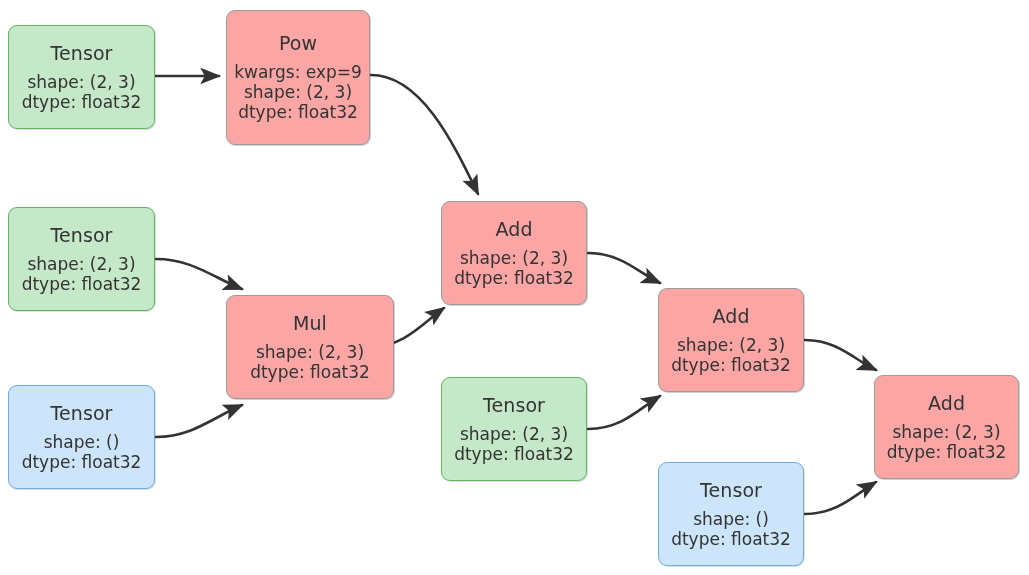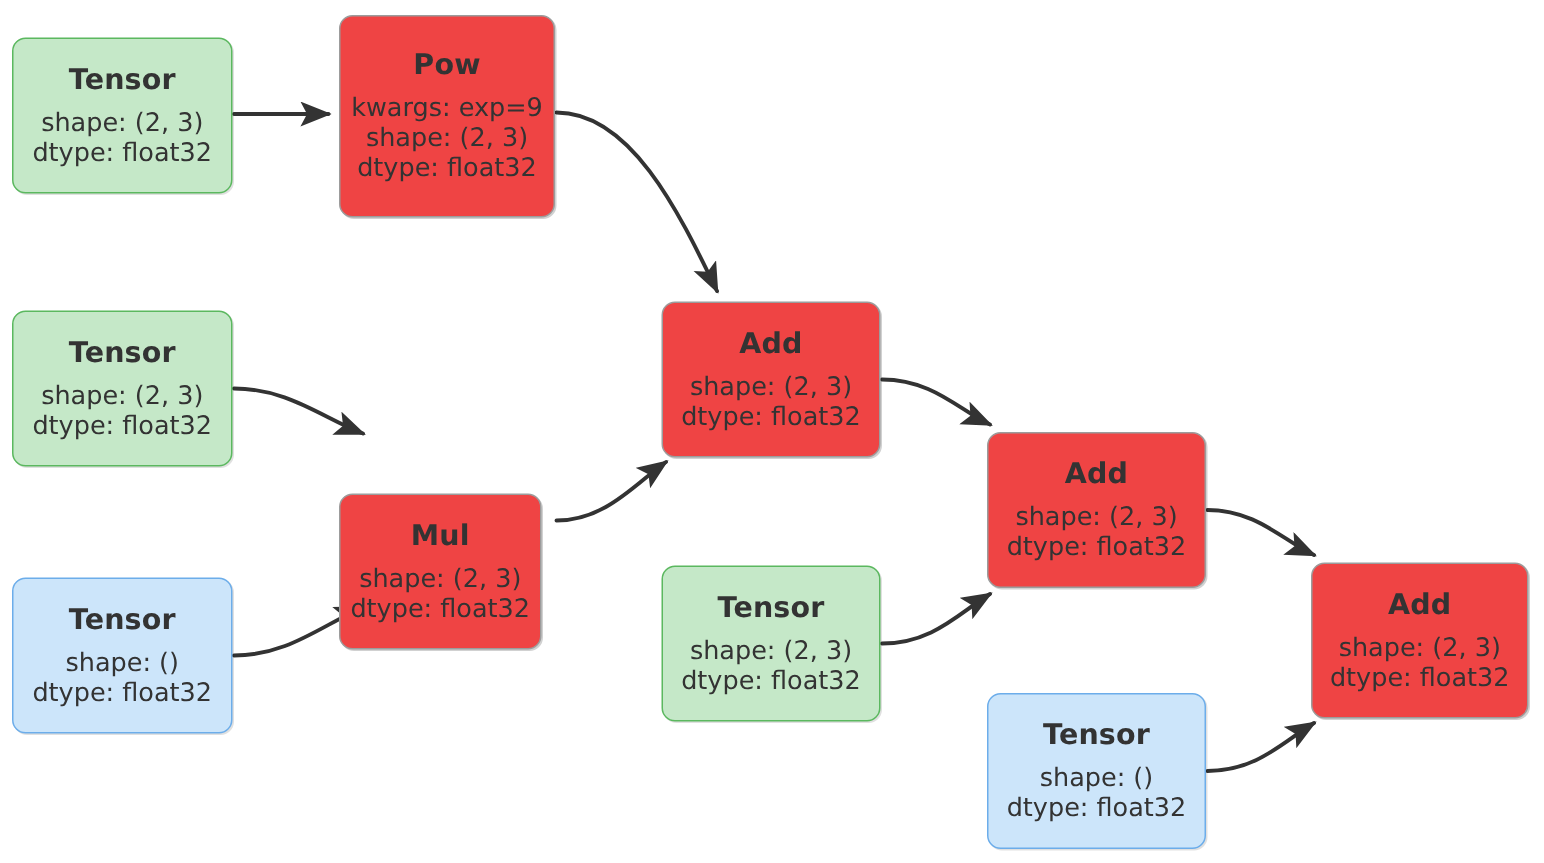--- a/index.html
+++ b/index.html
@@ -32,37 +32,37 @@
     border: 1px solid #333333;
     display: flex;
     flex-direction: column;
     align-items: center;
     justify-content: center;
     text-align: center;
     color: #333333;
     line-height: 1.0;
   }
   .node.op {
-    background: #ef4444;
+    background: #fca5a5;
     border-color: #9c9c9c;
     box-shadow: 1px 1px 0 rgba(0,0,0,0.18);
   }
   .node.tensor-green {
     background: #c5e8c8;
     border-color: #5bb85f;
     box-shadow: 1px 1px 0 rgba(0,0,0,0.12);
   }
   .node.tensor-blue {
     background: #cce5fa;
     border-color: #6cadea;
     box-shadow: 1px 1px 0 rgba(0,0,0,0.12);
   }
   .node-title {
     font-size: 19px;
-    font-weight: bold;
+    font-weight: normal;
     letter-spacing: 0.1px;
     margin-bottom: 8px;
   }
   .node-line {
     font-size: 17px;
     font-weight: normal;
     margin-top: 3px;
   }
   .node-line:first-of-type { margin-top: 0; }
 </style>
@@ -105,21 +105,21 @@
       <div class="node tensor-green" style="left: 8px; top: 207px; width: 147px; height: 104px;">
         <div class="node-title">Tensor</div>
         <div class="node-line">shape: (2, 3)</div>
         <div class="node-line">dtype: float32</div>
       </div>
       <div class="node tensor-blue" style="left: 8px; top: 385px; width: 147px; height: 104px;">
         <div class="node-title">Tensor</div>
         <div class="node-line">shape: ()</div>
         <div class="node-line">dtype: float32</div>
       </div>
-      <div class="node op" style="left: 226px; top: 295px; width: 135px; height: 104px; margin-top: 34px;">
+      <div class="node op" style="left: 226px; top: 295px; width: 168px; height: 104px;">
         <div class="node-title">Mul</div>
         <div class="node-line">shape: (2, 3)</div>
         <div class="node-line">dtype: float32</div>
       </div>
       <div class="node op" style="left: 441px; top: 201px; width: 146px; height: 104px;">
         <div class="node-title">Add</div>
         <div class="node-line">shape: (2, 3)</div>
         <div class="node-line">dtype: float32</div>
       </div>
       <div class="node tensor-green" style="left: 441px; top: 377px; width: 146px; height: 104px;">

